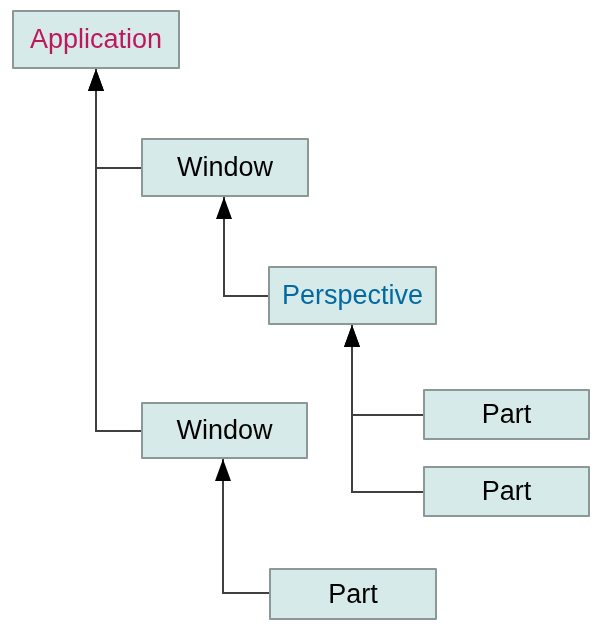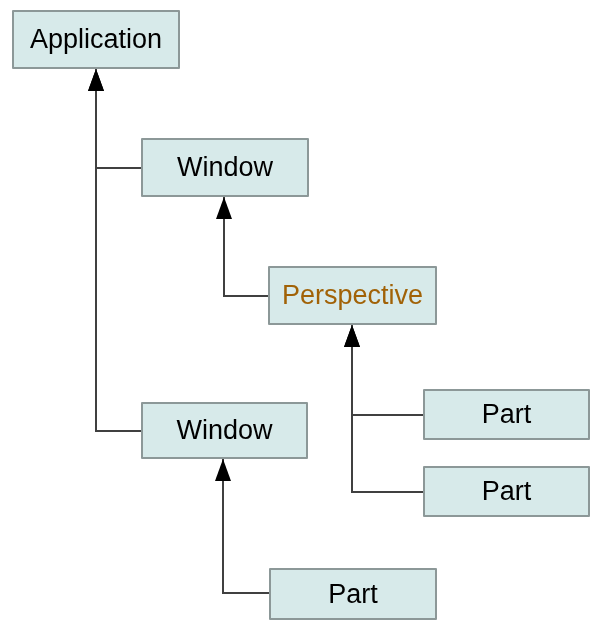--- a/index.html
+++ b/index.html
@@ -52,27 +52,27 @@
       <polygon points="224,197 216,219 232,219" fill="#000000"></polygon>
       <polyline points="423,415 352,415 352,325" fill="none" stroke="#404040" stroke-width="2"></polyline>
       <polygon points="352,325 344,347 360,347" fill="#000000"></polygon>
       <polyline points="423,492 352,492 352,325" fill="none" stroke="#404040" stroke-width="2"></polyline>
       <polygon points="352,325 344,347 360,347" fill="#000000"></polygon>
       <polyline points="269,593 223,593 223,459" fill="none" stroke="#404040" stroke-width="2"></polyline>
       <polygon points="223,459 215,481 231,481" fill="#000000"></polygon>
     </svg>
 
 <div class="node" style="left: 12px; top: 10px; width: 168px; height: 59px; background: rgb(215, 234, 234); border-color: rgb(140, 152, 152);">
-      <span class="node-label" style="color: #000000;">Application</span>
+      <span class="node-label" style="color: #be185d;">Application</span>
     </div>
     <div class="node" style="left: 141px; top: 138px; width: 168px; height: 59px; background: rgb(215, 234, 234); border-color: rgb(140, 152, 152);">
       <span class="node-label" style="color: rgb(0, 0, 0);">Window</span>
     </div>
     <div class="node" style="left: 268px; top: 266px; width: 169px; height: 59px; background: rgb(215, 234, 234); border-color: rgb(140, 152, 152);">
-      <span class="node-label" style="color: #a16207;">Perspective</span>
+      <span class="node-label" style="color: #0369a1;">Perspective</span>
     </div>
     <div class="node" style="left: 141px; top: 402px; width: 167px; height: 57px; background: rgb(215, 234, 234); border-color: rgb(140, 152, 152);">
       <span class="node-label" style="color: rgb(0, 0, 0);">Window</span>
     </div>
     <div class="node" style="left: 423px; top: 389px; width: 167px; height: 51px; background: rgb(215, 234, 234); border-color: rgb(140, 152, 152);">
       <span class="node-label" style="color: rgb(0, 0, 0);">Part</span>
     </div>
     <div class="node" style="left: 423px; top: 466px; width: 167px; height: 51px; background: rgb(215, 234, 234); border-color: rgb(140, 152, 152);">
       <span class="node-label" style="color: rgb(0, 0, 0);">Part</span>
     </div>

